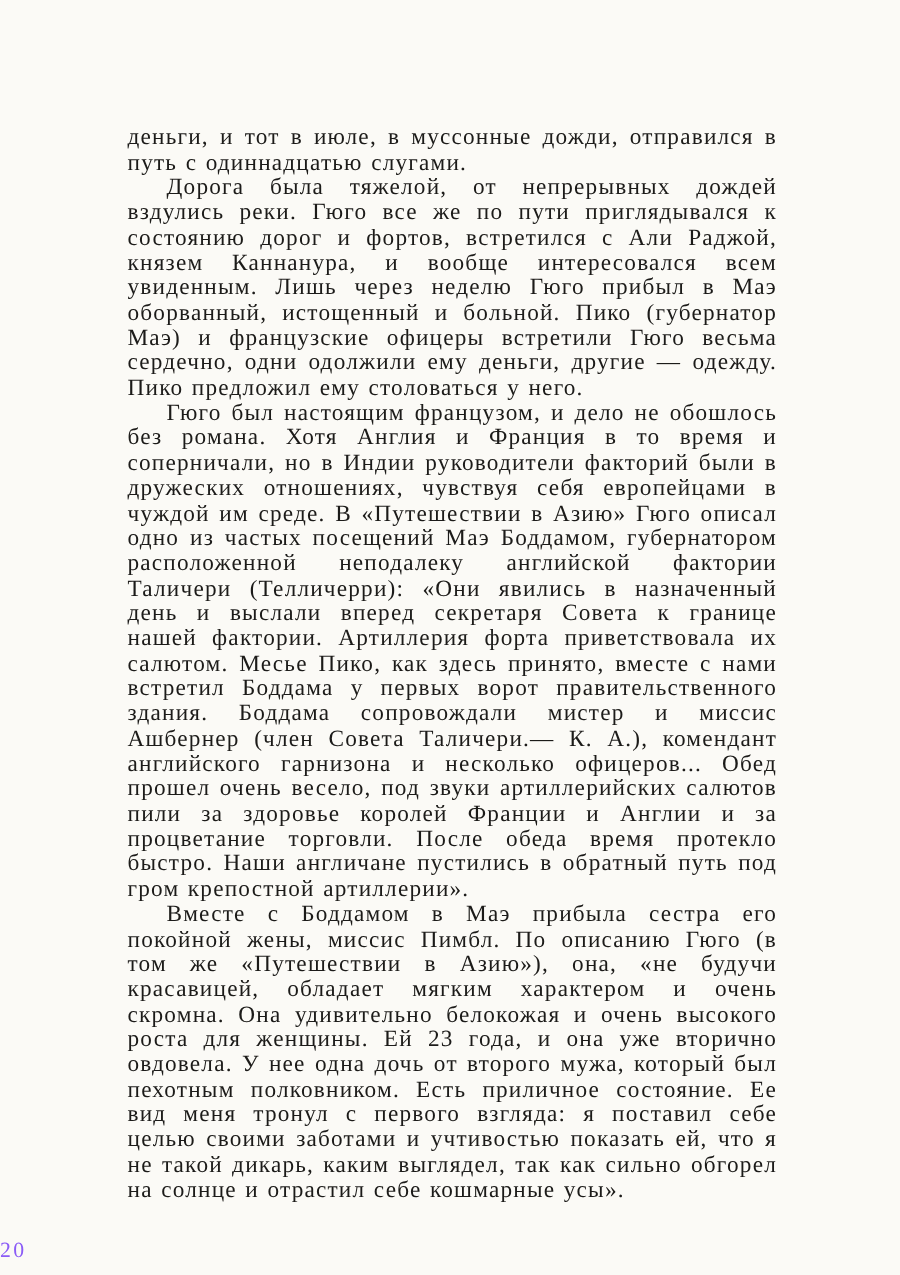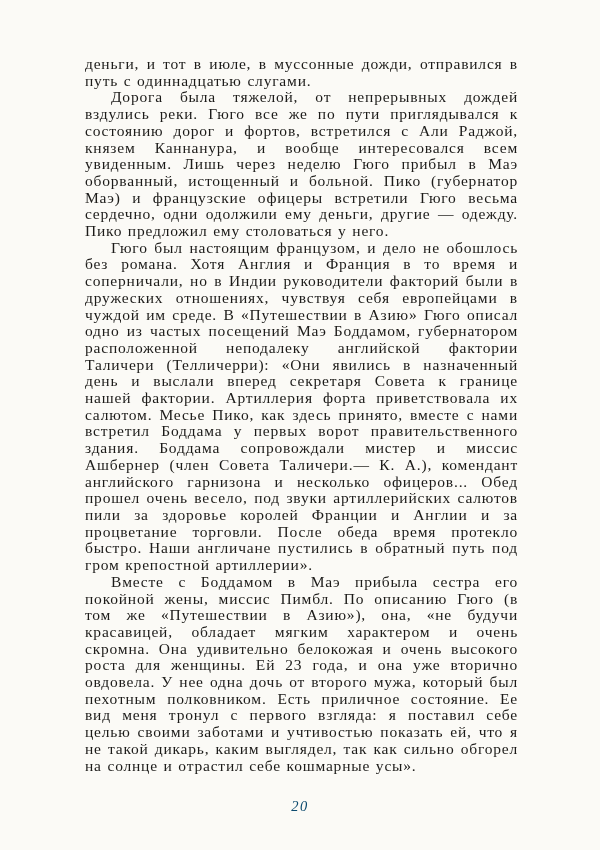--- a/index.html
+++ b/index.html
@@ -12,20 +12,21 @@
       background: #fbfaf6;
       overflow: hidden;
       font-family: "Liberation Serif", serif;
       color: #1c1b19;
     }
     .page {
       position: relative;
       width: 600px;
       height: 618px;
       background: #fbfaf6;
+      margin-top: 28px;
     }
     .text-block {
       position: absolute;
       left: 85px;
       top: 56px;
       width: 433px;
     }
     .text-block p {
       margin: 0;
       font-size: 15.5px;
@@ -38,25 +39,24 @@
     }
     .text-block p.indent {
       text-indent: 26px;
       font-family: Liberation Serif, serif;
     }
     .page-number {
       position: absolute;
       left: 0;
       top: 798px;
       width: 600px;
-      text-align: center;
+      text-align: left;
       font-size: 14.5px;
       letter-spacing: 1.5px;
-      color: #0c4a6e;
-      font-style: italic;
+      color: #8b5cf6;
     }
   </style>
 </head>
 <body>
 
 <div class="page">
   <div class="text-block">
     <p>деньги, и тот в июле, в муссонные дожди, отправился в путь с одиннадцатью слугами.</p>
     <p class="indent">Дорога была тяжелой, от непрерывных дождей вздулись реки. Гюго все же по пути приглядывался к состоянию дорог и фортов, встретился с Али Раджой, князем Каннанура, и вообще интересовался всем увиденным. Лишь через неделю Гюго прибыл в Маэ оборванный, истощенный и больной. Пико (губернатор Маэ) и французские офицеры встретили Гюго весьма сердечно, одни одолжили ему деньги, другие — одежду. Пико предложил ему столоваться у него.</p>
     <p class="indent">Гюго был настоящим французом, и дело не обошлось без романа. Хотя Англия и Франция в то время и соперничали, но в Индии руководители факторий были в дружеских отношениях, чувствуя себя европейцами в чуждой им среде. В «Путешествии в Азию» Гюго описал одно из частых посещений Маэ Боддамом, губернатором расположенной неподалеку английской фактории Таличери (Телличерри): «Они явились в назначенный день и выслали вперед секретаря Совета к границе нашей фактории. Артиллерия форта приветствовала их салютом. Месье Пико, как здесь принято, вместе с нами встретил Боддама у первых ворот правительственного здания. Боддама сопровождали мистер и миссис Ашбернер (член Совета Таличери.— К. А.), комендант английского гарнизона и несколько офицеров... Обед прошел очень весело, под звуки артиллерийских салютов пили за здоровье королей Франции и Англии и за процветание торговли. После обеда время протекло быстро. Наши англичане пустились в обратный путь под гром крепостной артиллерии».</p>

